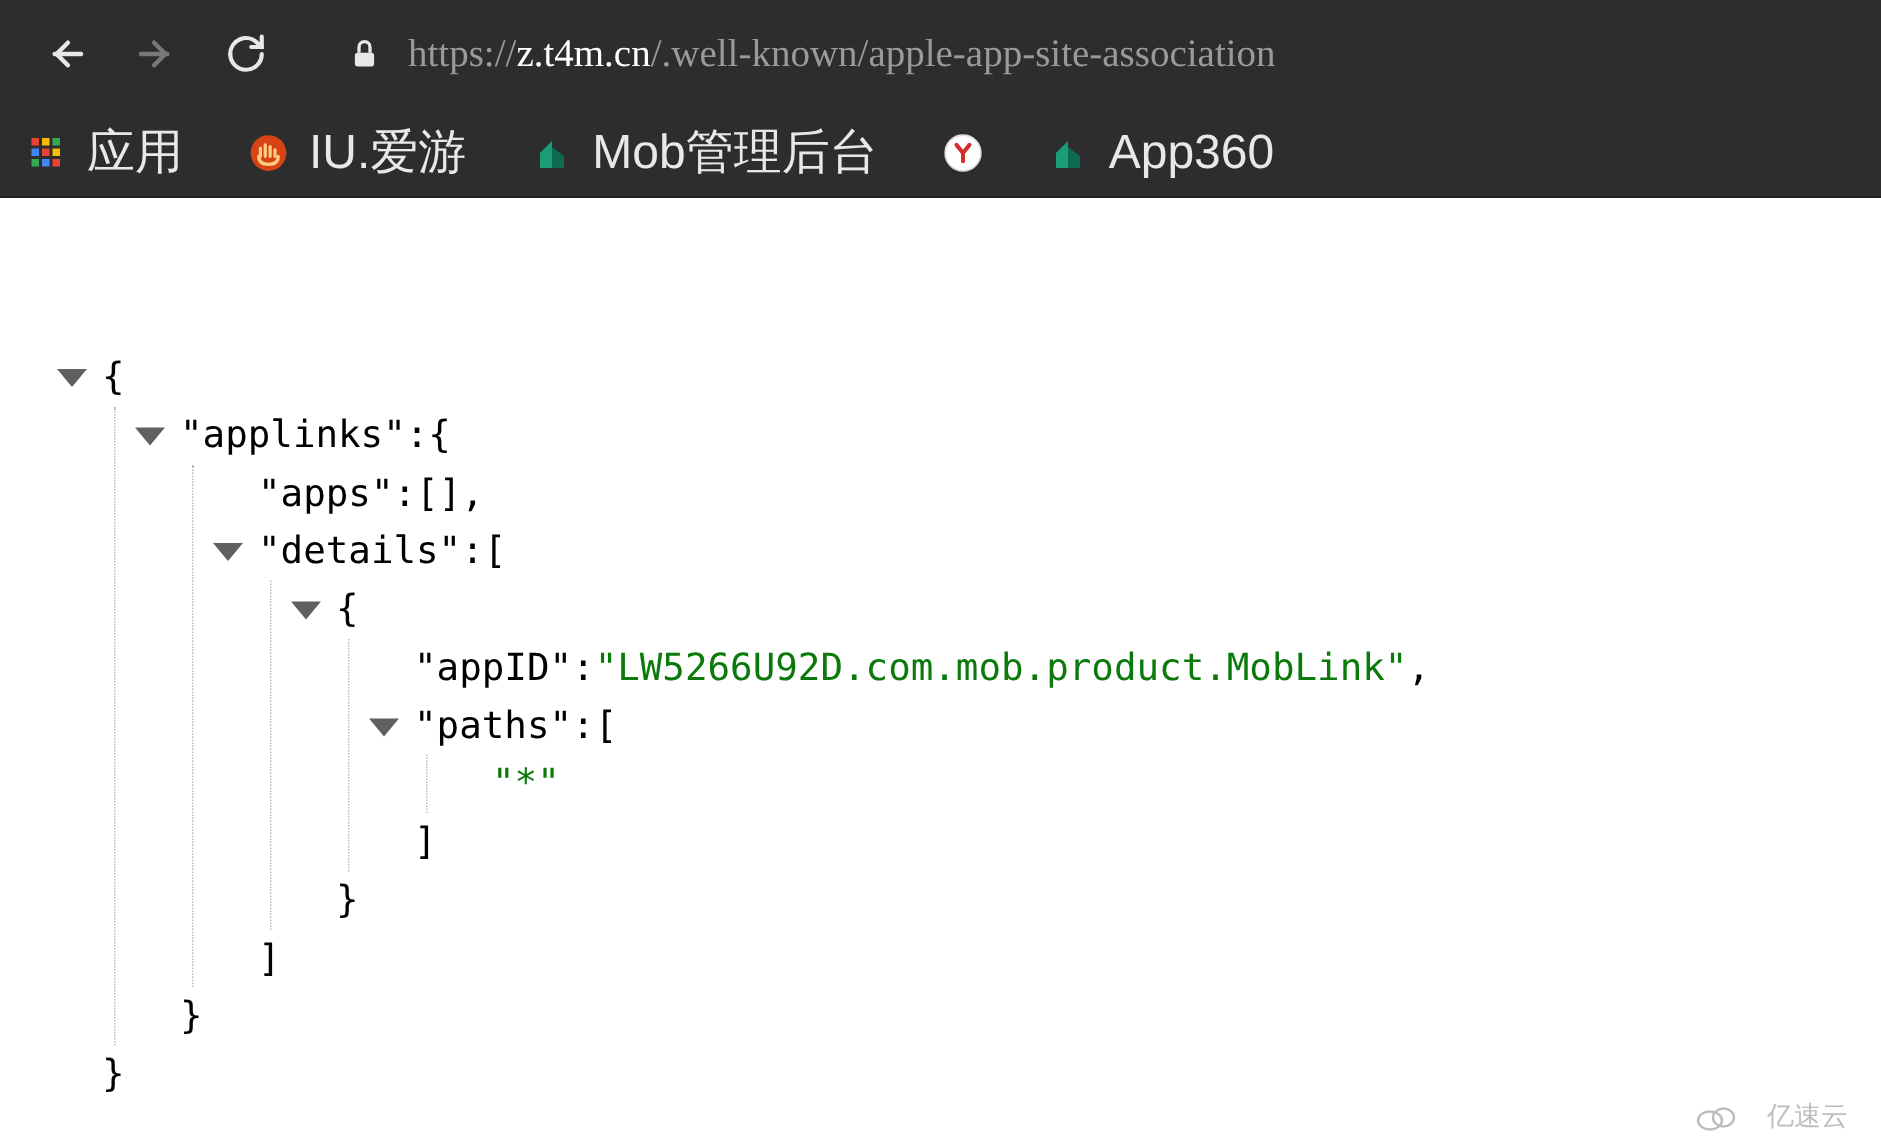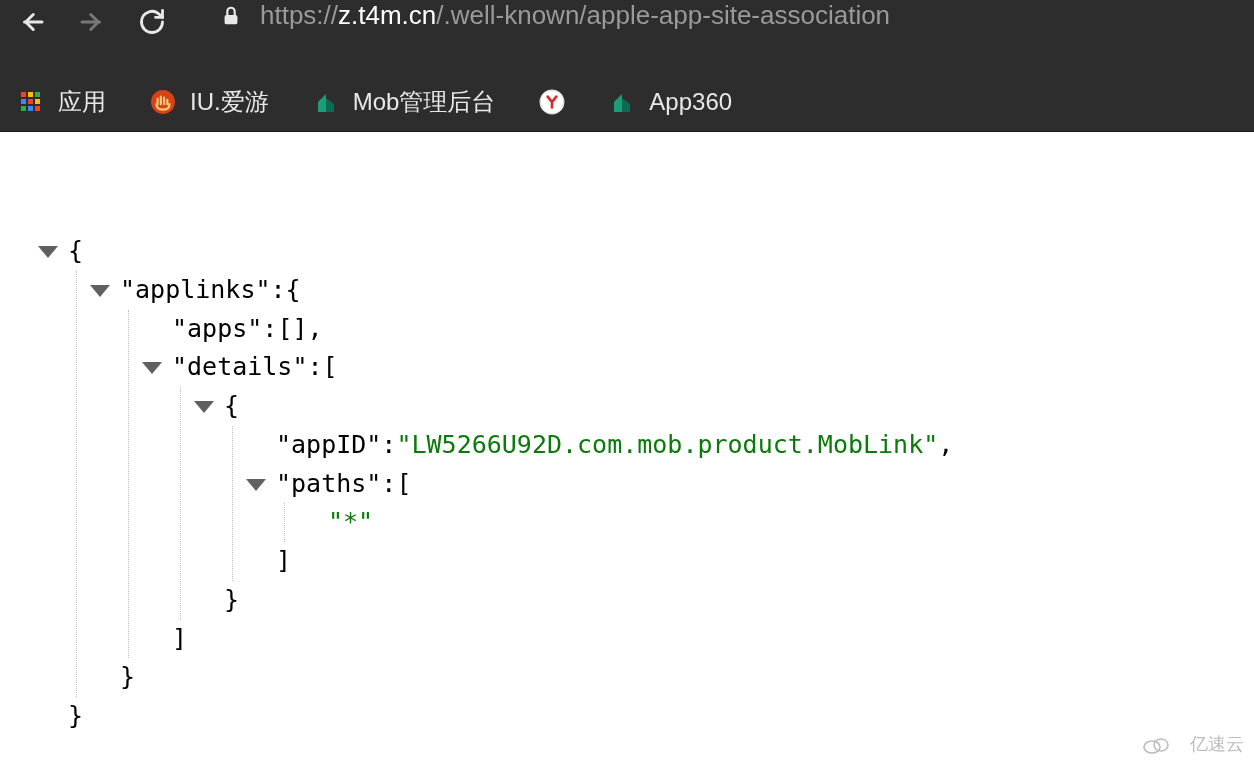--- a/index.html
+++ b/index.html
@@ -7,23 +7,24 @@
       font-family: -apple-system, BlinkMacSystemFont, "Segoe UI", Arial, sans-serif;
       background: #fff;
       width: 1254px;
       height: 762px;
       overflow: hidden;
     }
     .toolbar {
       background: #2d2d2d;
       height: 72px;
       display: flex;
-      align-items: flex-start;
-      padding: 0 10px;
+      align-items: center;
+      padding: 0 22px;
       gap: 16px;
+      font-family: Liberation Serif, serif;
     }
     .nav-btn {
       width: 44px;
       height: 44px;
       display: flex;
       align-items: center;
       justify-content: center;
       cursor: pointer;
       border-radius: 50%;
     }
@@ -47,21 +48,21 @@
       align-items: center;
       padding: 0 18px;
       gap: 44px;
       border-bottom: 1px solid #1a1a1a;
     }
     .bookmark {
       display: flex;
       align-items: center;
       gap: 14px;
       color: #e8e8e8;
-      font-size: 24px;
+      font-size: 32px;
       cursor: pointer;
       white-space: nowrap;
     }
     .bm-icon {
       width: 26px;
       height: 26px;
       display: flex;
       align-items: center;
       justify-content: center;
     }
@@ -91,21 +92,21 @@
     .guide {
       position: absolute;
       border-left: 1px dotted #bbb;
       top: 0;
       bottom: 0;
     }
     .json-wrap { position: relative; margin-left: 48px; }
     .k-string { color: #0b7a0b; }
     .watermark {
       position: absolute;
-      right: 10px;
+      right: 22px;
       bottom: 6px;
       color: #bdbdbd;
       font-size: 18px;
       display: flex;
       align-items: center;
       gap: 20px;
     }
   </style>
 </head>
 <body>

